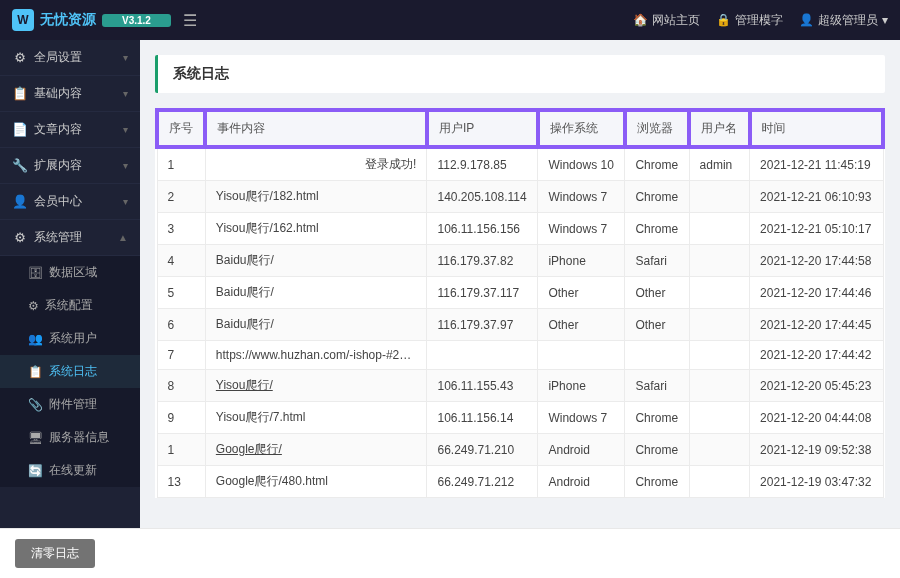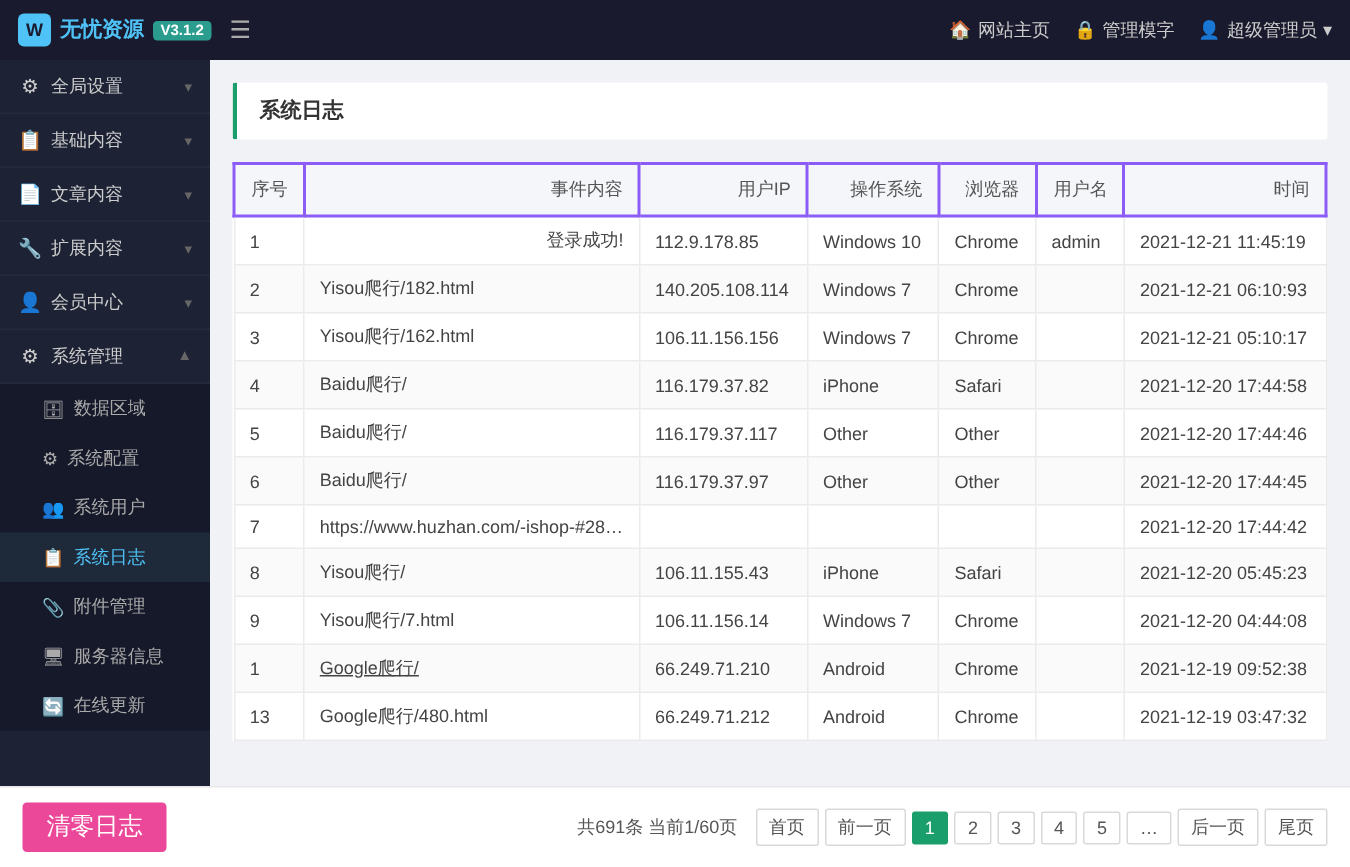--- a/index.html
+++ b/index.html
@@ -12,21 +12,21 @@
       height: 40px;
       display: flex;
       align-items: center;
       justify-content: space-between;
       padding: 0 12px;
       flex-shrink: 0;
     }
     .topbar-left { display: flex; align-items: center; gap: 12px; }
     .topbar-logo { display: flex; align-items: center; gap: 6px; color: #4fc3f7; font-weight: bold; font-size: 14px; }
     .topbar-logo .logo-icon { width: 22px; height: 22px; background: #4fc3f7; border-radius: 4px; display: flex; align-items: center; justify-content: center; color: #1a1a2e; font-size: 12px; font-weight: bold; }
-    .version-badge { background: #2a9d8f; color: #fff; font-size: 10px; padding: 1px 5px; border-radius: 3px; }
+    .version-badge { background: #2a9d8f; color: #fff; font-size: 10px; padding: 1px 20px; border-radius: 3px; }
     .menu-toggle { color: #aaa; cursor: pointer; font-size: 16px; }
     .topbar-right { display: flex; align-items: center; gap: 16px; font-size: 12px; color: #ccc; }
     .topbar-right a { color: #ccc; text-decoration: none; display: flex; align-items: center; gap: 4px; }
 
     
     .main-layout { display: flex; flex: 1; overflow: hidden; }
 
     
     .sidebar {
       width: 140px;
@@ -84,49 +84,49 @@
     .data-table {
       width: 100%;
       border-collapse: collapse;
       background: #fff;
       font-size: 12px;
     }
     .data-table th {
       background: #f5f6fa;
       color: #555;
       padding: 8px 10px;
-      text-align: right;
-      border: 2px solid #8b5cf6;
+      text-align: left;
+      border: 4px solid #8b5cf6;
       font-weight: normal;
     }
     .data-table td {
       padding: 7px 10px;
       border: 1px solid #ebebeb;
       color: #444;
     }
     .data-table tr:nth-child(even) td { background: #fafafa; }
 
     
     .bottom-bar {
       background: #fff;
       border-top: 1px solid #e8e8e8;
       padding: 10px 15px;
       display: flex;
       align-items: center;
       justify-content: space-between;
       flex-shrink: 0;
     }
     .clear-btn {
-      background: #ec4899;
+      background: #737373;
       color: #fff;
       border: none;
       padding: 6px 16px;
       border-radius: 3px;
       cursor: pointer;
-      font-size: 16px;
+      font-size: 12px;
     }
 
     .pagination {
       display: flex;
       align-items: center;
       gap: 4px;
       font-size: 12px;
       color: #555;
     }
     .pagination .info { margin-right: 8px; }
@@ -309,21 +309,21 @@
             <td>7</td>
             <td style="max-width: 220px; overflow: hidden; text-overflow: ellipsis; white-space: nowrap; margin-top: 40px;">https://www.huzhan.com/-ishop-#2849</td>
             <td></td>
             <td></td>
             <td></td>
             <td></td>
             <td>2021-12-20 17:44:42</td>
           </tr>
           <tr>
             <td>8</td>
-            <td style="max-width: 220px; overflow: hidden; text-overflow: ellipsis; white-space: nowrap;">Yisou爬行/</td>
+            <td style="max-width: 220px; overflow: hidden; text-overflow: ellipsis; white-space: nowrap; text-decoration: underline;">Yisou爬行/</td>
             <td>106.11.155.43</td>
             <td>iPhone</td>
             <td>Safari</td>
             <td></td>
             <td>2021-12-20 05:45:23</td>
           </tr>
           <tr>
             <td>9</td>
             <td style="max-width: 220px; overflow: hidden; text-overflow: ellipsis; white-space: nowrap;">Yisou爬行/7.html</td>
             <td>106.11.156.14</td>
@@ -350,26 +350,13 @@
             <td></td>
             <td>2021-12-19 03:47:32</td>
           </tr>
         </tbody>
     </table>
   </div>
 </div>
 
 <div class="bottom-bar">
   <button class="clear-btn">清零日志</button>
-  <div class="pagination">
-    <span class="info">共691条 当前1/60页</span>
-    <button class="page-btn">首页</button>
-    <button class="page-btn">前一页</button>
-    <button class="page-btn active">1</button>
-    <button class="page-btn">2</button>
-    <button class="page-btn">3</button>
-    <button class="page-btn">4</button>
-    <button class="page-btn">5</button>
-    <button class="page-btn">…</button>
-    <button class="page-btn">后一页</button>
-    <button class="page-btn">尾页</button>
-  </div>
 </div>
 
 </body></html>

